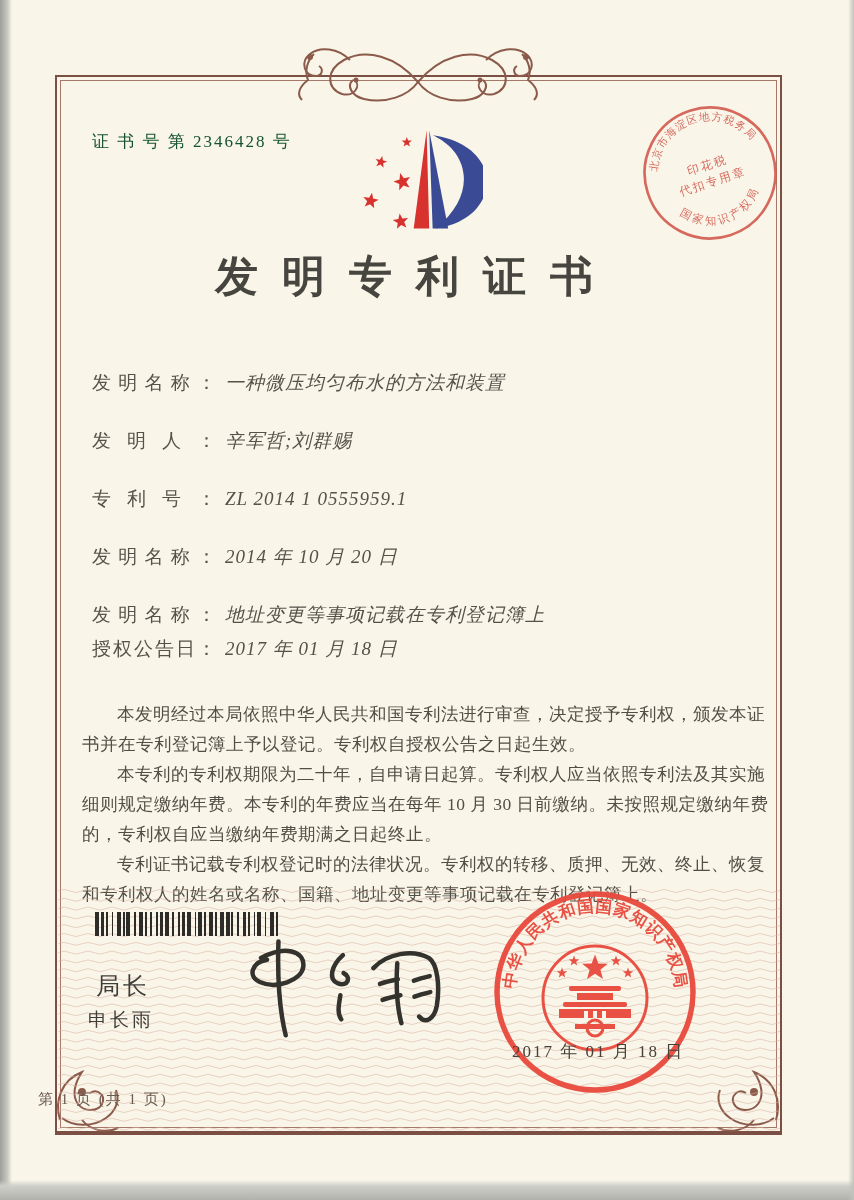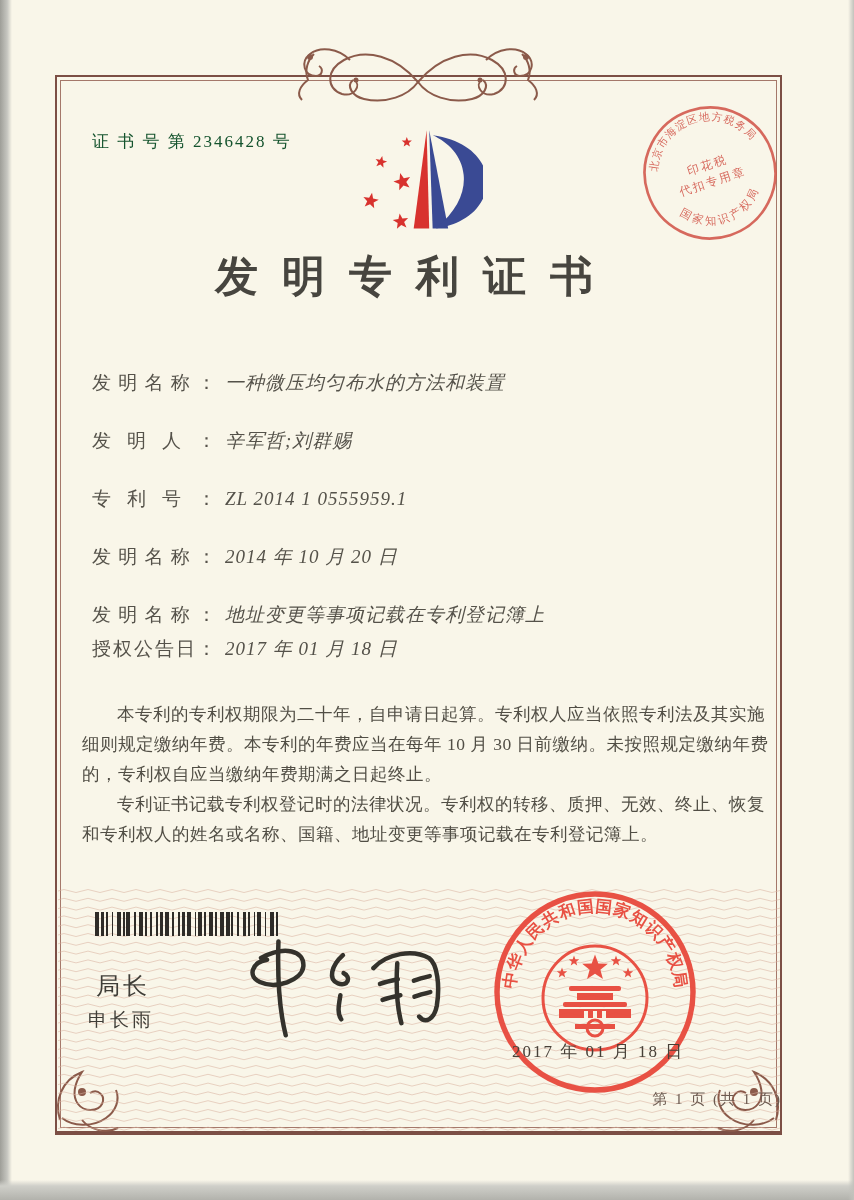--- a/index.html
+++ b/index.html
@@ -40,21 +40,21 @@
   #guilloche path{fill:none;stroke:#d8b09e;stroke-width:1;opacity:.55;}
   #barcode{position:absolute;left:95px;top:912px;width:214px;height:24px;display:flex;z-index:2;overflow:hidden;}
   #barcode i{display:block;height:100%;background:#2e2c28;flex:none;}
   #barcode i.sp{background:transparent;}
   .signer-title{position:absolute;left:96px;top:970px;font-size:24px;color:#3f3d37;letter-spacing:3px;z-index:2;}
   .signer-name{position:absolute;left:88px;top:1007px;font-size:19px;color:#3f3d37;letter-spacing:3px;z-index:2;}
   .signature{position:absolute;left:228px;top:925px;z-index:2;transform:rotate(-2deg);}
   .signature path{fill:none;stroke:#34322c;stroke-width:4.5;stroke-linecap:round;stroke-linejoin:round;}
   .seal-svg{position:absolute;left:485px;top:882px;z-index:3;opacity:.95;}
   .seal-date{position:absolute;left:512px;top:1040px;z-index:4;font-size:17px;color:#474038;letter-spacing:2px;}
-  .footer{position:absolute;left:55px;top:1090px;width:727px;text-align:right;
+  .footer{position:absolute;left:38px;top:1090px;width:727px;text-align:left;
     font-size:15px;color:#6b5a50;letter-spacing:2px;z-index:2;}
   .stamp-svg{position:absolute;left:635px;top:98px;opacity:.88;}
 </style>
 </head>
 <body>
 
 <div class="edge-left"></div>
 <div class="edge-bottom"></div>
 <div class="edge-right"></div>
 
@@ -142,20 +142,21 @@
   <span class="field-label">发明名称：</span><span class="field-value">2014 年 10 月 20 日</span>
 </div>
 <div class="field" style="top:602px">
   <span class="field-label">发明名称：</span><span class="field-value">地址变更等事项记载在专利登记簿上</span>
 </div>
 <div class="field" style="top:636px">
   <span class="field-label">授权公告日：</span><span class="field-value">2017 年 01 月 18 日</span>
 </div>
 
 <div class="body-text">
+  <p>本发明经过本局依照中华人民共和国专利法进行审查，决定授予专利权，颁发本证书并在专利登记簿上予以登记。专利权自授权公告之日起生效。</p>
   <p>本专利的专利权期限为二十年，自申请日起算。专利权人应当依照专利法及其实施细则规定缴纳年费。本专利的年费应当在每年 10 月 30 日前缴纳。未按照规定缴纳年费的，专利权自应当缴纳年费期满之日起终止。</p>
   <p>专利证书记载专利权登记时的法律状况。专利权的转移、质押、无效、终止、恢复和专利权人的姓名或名称、国籍、地址变更等事项记载在专利登记簿上。</p>
 </div>
 
 <svg id="guilloche" width="722" height="246" viewBox="0 0 722 246">
     <path d="M0 5.0 q6 -3 12 0 q6 3 12 0 q6 -3 12 0 q6 3 12 0 q6 -3 12 0 q6 3 12 0 q6 -3 12 0 q6 3 12 0 q6 -3 12 0 q6 3 12 0 q6 -3 12 0 q6 3 12 0 q6 -3 12 0 q6 3 12 0 q6 -3 12 0 q6 3 12 0 q6 -3 12 0 q6 3 12 0 q6 -3 12 0 q6 3 12 0 q6 -3 12 0 q6 3 12 0 q6 -3 12 0 q6 3 12 0 q6 -3 12 0 q6 3 12 0 q6 -3 12 0 q6 3 12 0 q6 -3 12 0 q6 3 12 0 q6 -3 12 0 q6 3 12 0 q6 -3 12 0 q6 3 12 0 q6 -3 12 0 q6 3 12 0 q6 -3 12 0 q6 3 12 0 q6 -3 12 0 q6 3 12 0 q6 -3 12 0 q6 3 12 0 q6 -3 12 0 q6 3 12 0 q6 -3 12 0 q6 3 12 0 q6 -3 12 0 q6 3 12 0 q6 -3 12 0 q6 3 12 0 q6 -3 12 0 q6 3 12 0 q6 -3 12 0 q6 3 12 0 q6 -3 12 0 q6 3 12 0 q6 -3 12 0 q6 3 12 0 q6 -3 12 0 q6 3 12 0 q6 -3 12 0 q6 3 12 0"></path>
     <path d="M0 13.8 q6 -3 12 0 q6 3 12 0 q6 -3 12 0 q6 3 12 0 q6 -3 12 0 q6 3 12 0 q6 -3 12 0 q6 3 12 0 q6 -3 12 0 q6 3 12 0 q6 -3 12 0 q6 3 12 0 q6 -3 12 0 q6 3 12 0 q6 -3 12 0 q6 3 12 0 q6 -3 12 0 q6 3 12 0 q6 -3 12 0 q6 3 12 0 q6 -3 12 0 q6 3 12 0 q6 -3 12 0 q6 3 12 0 q6 -3 12 0 q6 3 12 0 q6 -3 12 0 q6 3 12 0 q6 -3 12 0 q6 3 12 0 q6 -3 12 0 q6 3 12 0 q6 -3 12 0 q6 3 12 0 q6 -3 12 0 q6 3 12 0 q6 -3 12 0 q6 3 12 0 q6 -3 12 0 q6 3 12 0 q6 -3 12 0 q6 3 12 0 q6 -3 12 0 q6 3 12 0 q6 -3 12 0 q6 3 12 0 q6 -3 12 0 q6 3 12 0 q6 -3 12 0 q6 3 12 0 q6 -3 12 0 q6 3 12 0 q6 -3 12 0 q6 3 12 0 q6 -3 12 0 q6 3 12 0 q6 -3 12 0 q6 3 12 0 q6 -3 12 0 q6 3 12 0 q6 -3 12 0 q6 3 12 0"></path>
     <path d="M0 22.6 q6 -3 12 0 q6 3 12 0 q6 -3 12 0 q6 3 12 0 q6 -3 12 0 q6 3 12 0 q6 -3 12 0 q6 3 12 0 q6 -3 12 0 q6 3 12 0 q6 -3 12 0 q6 3 12 0 q6 -3 12 0 q6 3 12 0 q6 -3 12 0 q6 3 12 0 q6 -3 12 0 q6 3 12 0 q6 -3 12 0 q6 3 12 0 q6 -3 12 0 q6 3 12 0 q6 -3 12 0 q6 3 12 0 q6 -3 12 0 q6 3 12 0 q6 -3 12 0 q6 3 12 0 q6 -3 12 0 q6 3 12 0 q6 -3 12 0 q6 3 12 0 q6 -3 12 0 q6 3 12 0 q6 -3 12 0 q6 3 12 0 q6 -3 12 0 q6 3 12 0 q6 -3 12 0 q6 3 12 0 q6 -3 12 0 q6 3 12 0 q6 -3 12 0 q6 3 12 0 q6 -3 12 0 q6 3 12 0 q6 -3 12 0 q6 3 12 0 q6 -3 12 0 q6 3 12 0 q6 -3 12 0 q6 3 12 0 q6 -3 12 0 q6 3 12 0 q6 -3 12 0 q6 3 12 0 q6 -3 12 0 q6 3 12 0 q6 -3 12 0 q6 3 12 0 q6 -3 12 0 q6 3 12 0"></path>
     <path d="M0 31.4 q6 -3 12 0 q6 3 12 0 q6 -3 12 0 q6 3 12 0 q6 -3 12 0 q6 3 12 0 q6 -3 12 0 q6 3 12 0 q6 -3 12 0 q6 3 12 0 q6 -3 12 0 q6 3 12 0 q6 -3 12 0 q6 3 12 0 q6 -3 12 0 q6 3 12 0 q6 -3 12 0 q6 3 12 0 q6 -3 12 0 q6 3 12 0 q6 -3 12 0 q6 3 12 0 q6 -3 12 0 q6 3 12 0 q6 -3 12 0 q6 3 12 0 q6 -3 12 0 q6 3 12 0 q6 -3 12 0 q6 3 12 0 q6 -3 12 0 q6 3 12 0 q6 -3 12 0 q6 3 12 0 q6 -3 12 0 q6 3 12 0 q6 -3 12 0 q6 3 12 0 q6 -3 12 0 q6 3 12 0 q6 -3 12 0 q6 3 12 0 q6 -3 12 0 q6 3 12 0 q6 -3 12 0 q6 3 12 0 q6 -3 12 0 q6 3 12 0 q6 -3 12 0 q6 3 12 0 q6 -3 12 0 q6 3 12 0 q6 -3 12 0 q6 3 12 0 q6 -3 12 0 q6 3 12 0 q6 -3 12 0 q6 3 12 0 q6 -3 12 0 q6 3 12 0 q6 -3 12 0 q6 3 12 0"></path>
     <path d="M0 40.2 q6 -3 12 0 q6 3 12 0 q6 -3 12 0 q6 3 12 0 q6 -3 12 0 q6 3 12 0 q6 -3 12 0 q6 3 12 0 q6 -3 12 0 q6 3 12 0 q6 -3 12 0 q6 3 12 0 q6 -3 12 0 q6 3 12 0 q6 -3 12 0 q6 3 12 0 q6 -3 12 0 q6 3 12 0 q6 -3 12 0 q6 3 12 0 q6 -3 12 0 q6 3 12 0 q6 -3 12 0 q6 3 12 0 q6 -3 12 0 q6 3 12 0 q6 -3 12 0 q6 3 12 0 q6 -3 12 0 q6 3 12 0 q6 -3 12 0 q6 3 12 0 q6 -3 12 0 q6 3 12 0 q6 -3 12 0 q6 3 12 0 q6 -3 12 0 q6 3 12 0 q6 -3 12 0 q6 3 12 0 q6 -3 12 0 q6 3 12 0 q6 -3 12 0 q6 3 12 0 q6 -3 12 0 q6 3 12 0 q6 -3 12 0 q6 3 12 0 q6 -3 12 0 q6 3 12 0 q6 -3 12 0 q6 3 12 0 q6 -3 12 0 q6 3 12 0 q6 -3 12 0 q6 3 12 0 q6 -3 12 0 q6 3 12 0 q6 -3 12 0 q6 3 12 0 q6 -3 12 0 q6 3 12 0"></path>

